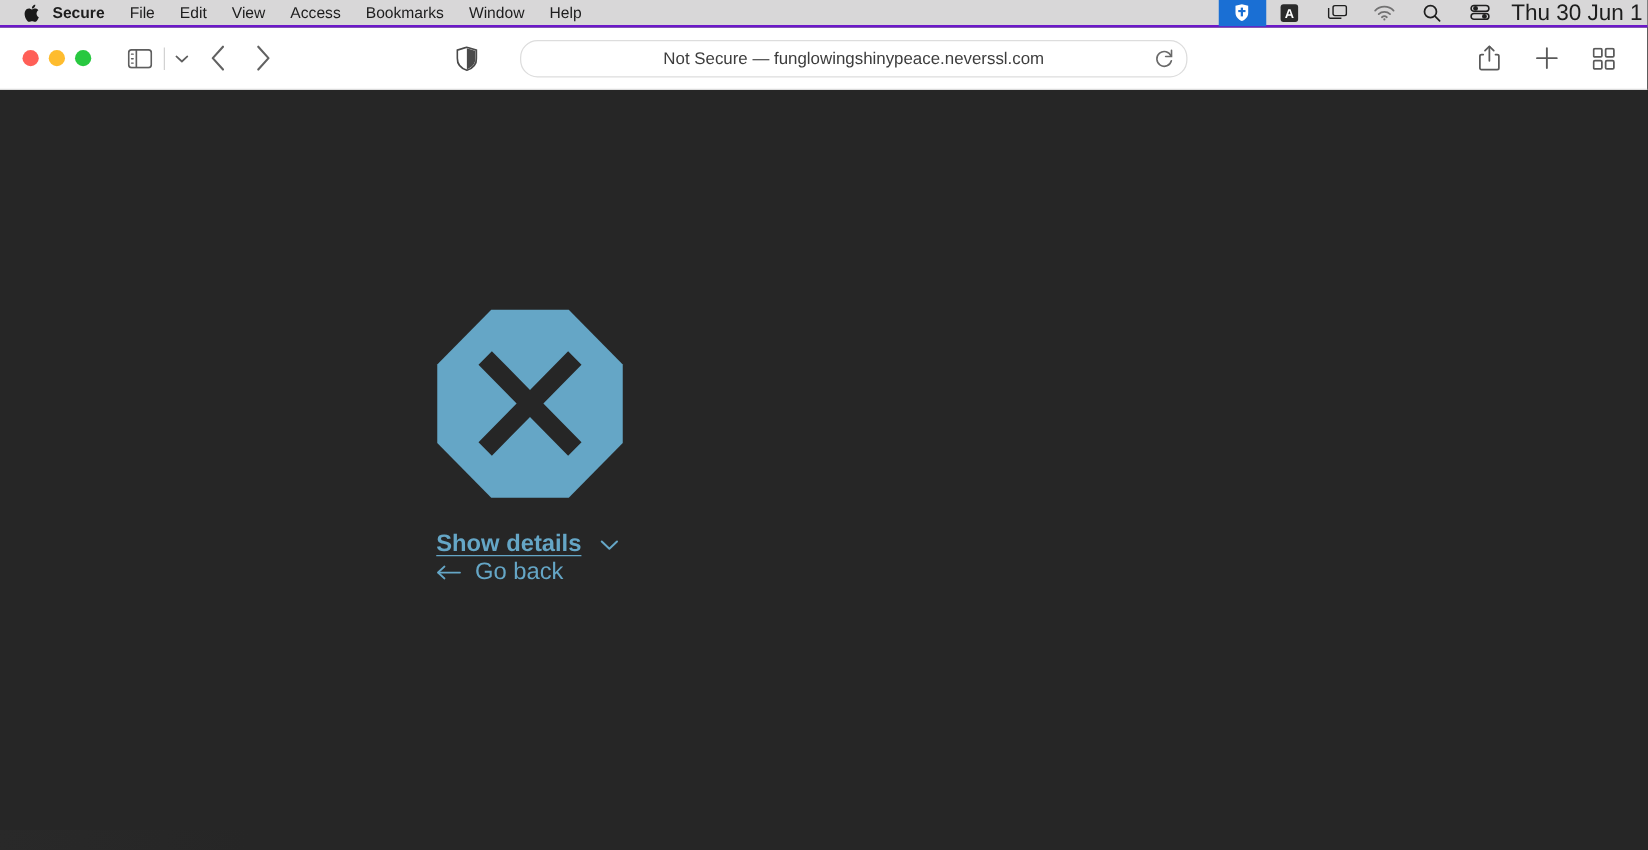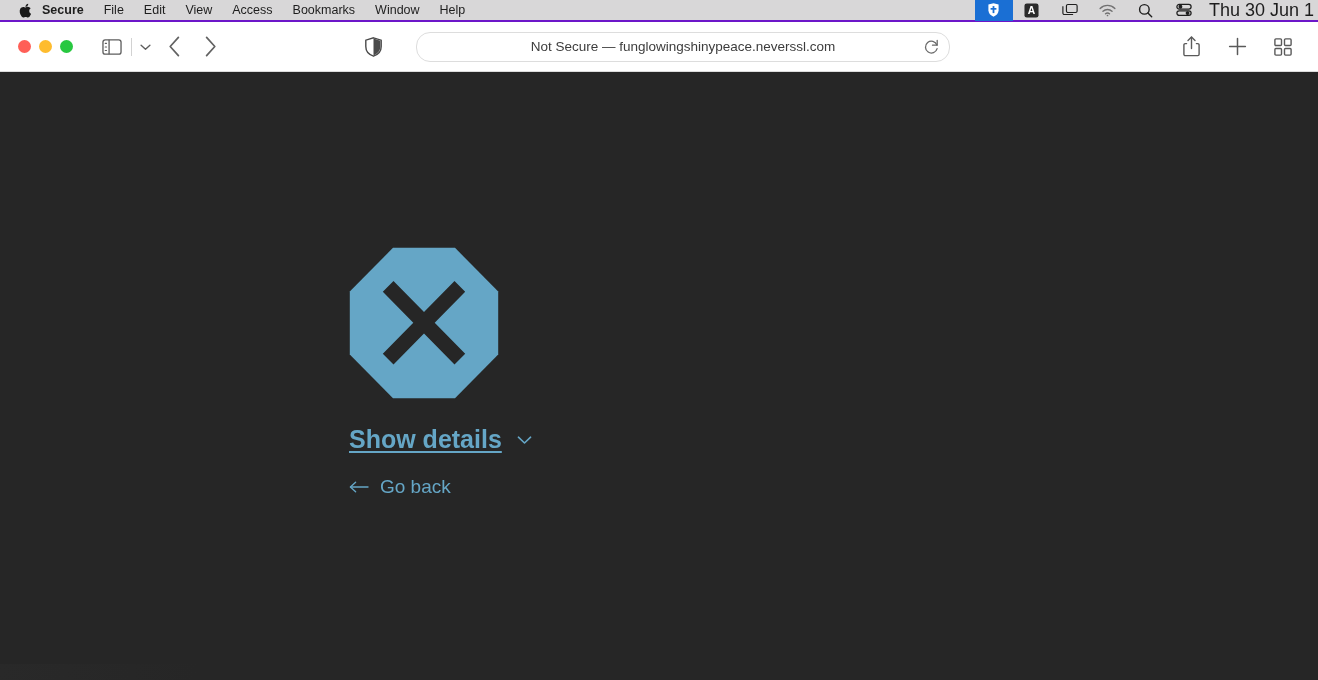--- a/index.html
+++ b/index.html
@@ -91,28 +91,28 @@
     font-size:50px; font-weight:bold; line-height:1.05;
     letter-spacing:-0.5px;
   }
   .subheading{
     margin-top:14px;
     font-size:26px; font-weight:bold; color:#f2f2f2;
     letter-spacing:-0.2px;
   }
   .details-link{
     margin-top:26px; display:inline-flex; align-items:center; gap:14px;
-    font-size:25px; font-weight:bold;
+    font-size:19px; font-weight:bold;
     cursor:pointer;
   }
   .details-label{ text-decoration:underline; text-underline-offset:3px; }
   .details-chev{ display:inline-flex; align-items:center; margin-left:1px; }
 
   .goback{
-    margin-top:22px; display:inline-flex; align-items:center; gap:11px;
+    display:inline-flex; align-items:center; gap:11px;
     font-size:19px; cursor:pointer;
   }
   .goback-arrow{ display:inline-flex; align-items:center; font-size:19px; }
 
   .bottom-artifact{
     position:absolute; left:0; bottom:0; width:330px; height:16px;
     background:linear-gradient(100deg, #2b2b2b 0%, #262626 60%);
     opacity:.6;
   }
 </style>

